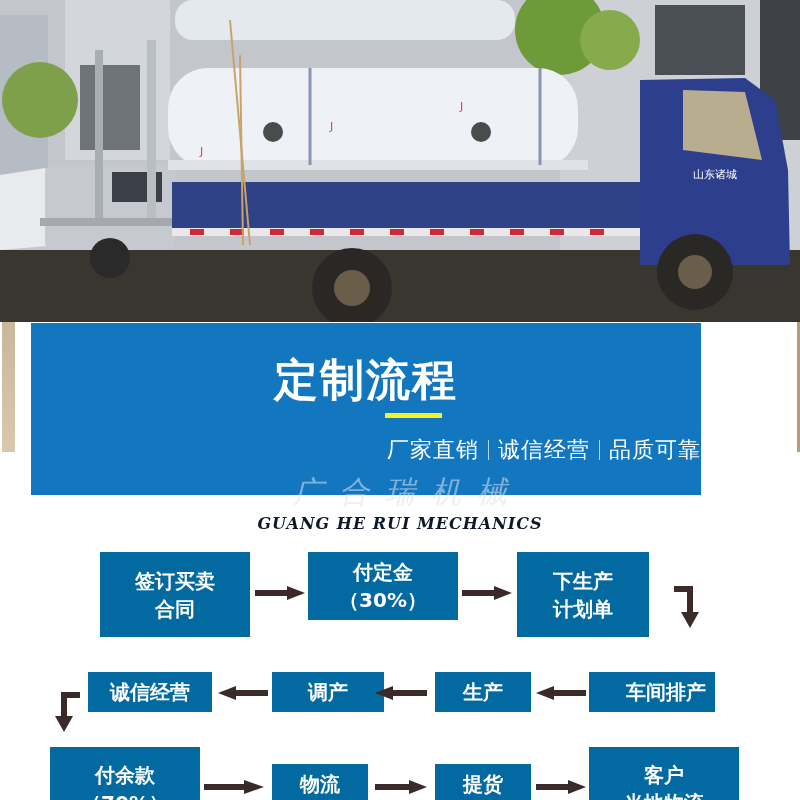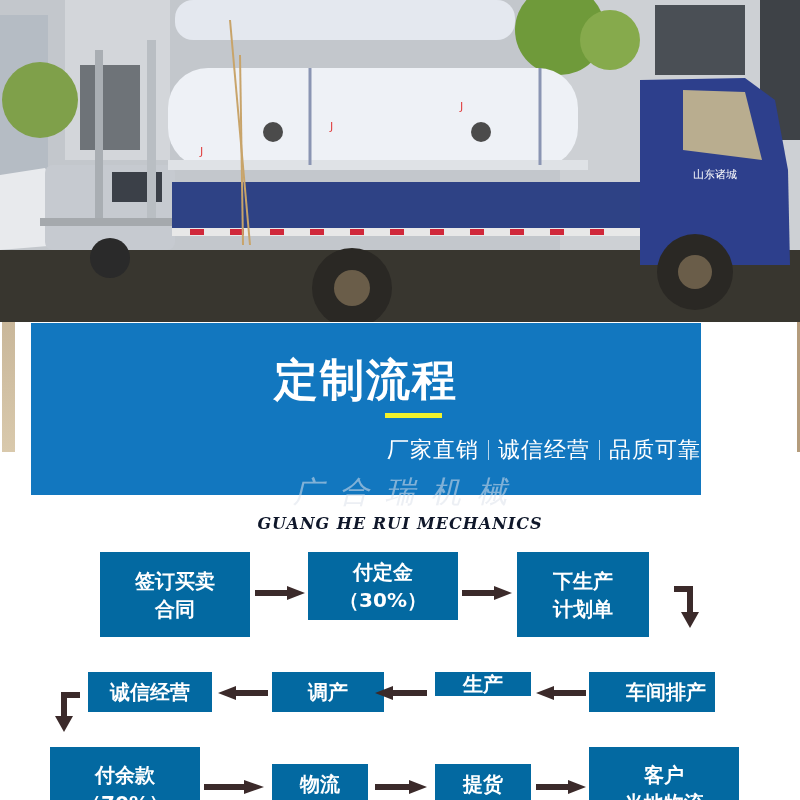--- a/index.html
+++ b/index.html
@@ -168,21 +168,21 @@
   </svg>
 
 <div class="step" style="left:272px; top:672px; width:112px; height:40px;">
   <span>调产</span>
 </div>
 <svg class="arrow" style="left:375px; top:685px;" width="52" height="16" viewBox="0 0 52 16">
     <rect x="16" y="5" width="36" height="6" fill="#3b2a2a"></rect>
     <polygon points="18,1 0,8 18,15" fill="#3b2a2a"></polygon>
   </svg>
 
-<div class="step" style="left:435px; top:672px; width:96px; height:24px;">
+<div class="step" style="left:435px; top:672px; width:96px; height:40px;">
   <span>生产</span>
 </div>
 <svg class="arrow" style="left:536px; top:685px;" width="50" height="16" viewBox="0 0 50 16">
     <rect x="16" y="5" width="34" height="6" fill="#3b2a2a"></rect>
     <polygon points="18,1 0,8 18,15" fill="#3b2a2a"></polygon>
   </svg>
 
 <div class="step" style="left:589px; top:672px; width:126px; height:40px;padding-left:28px;">
   <span>车间排产</span>
 </div>

